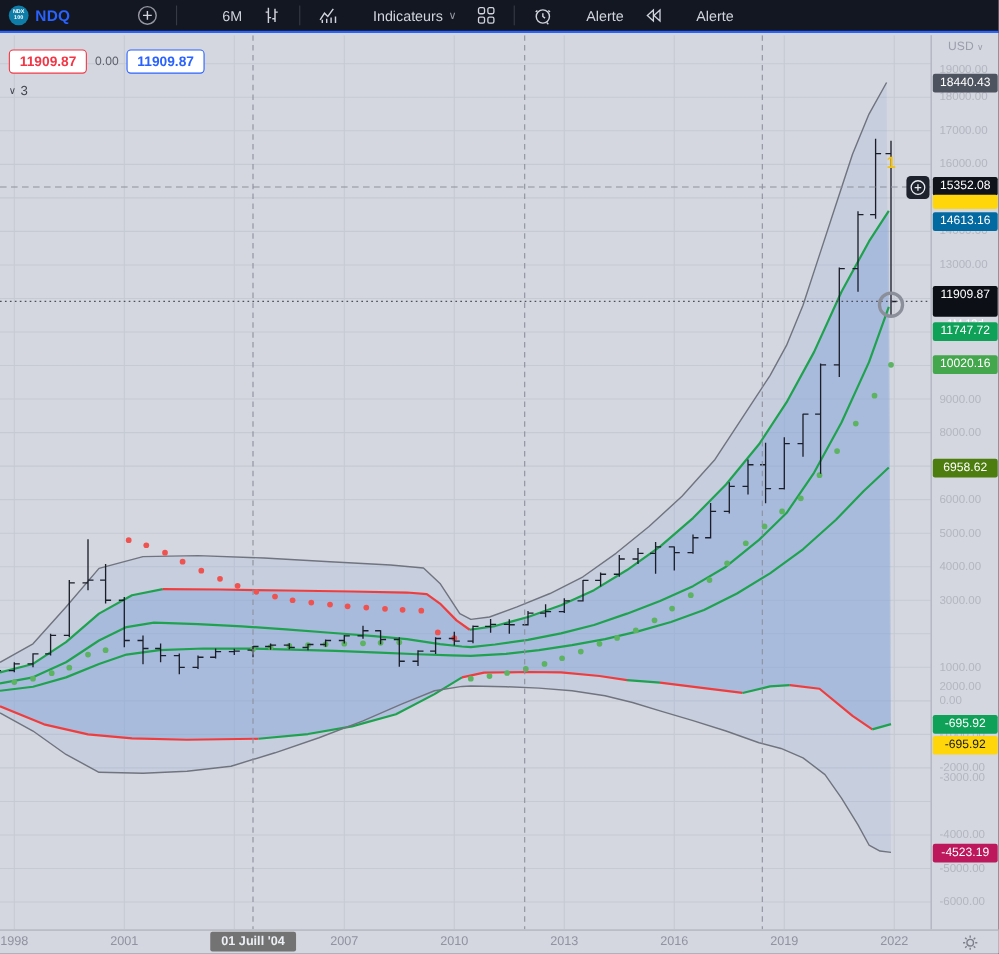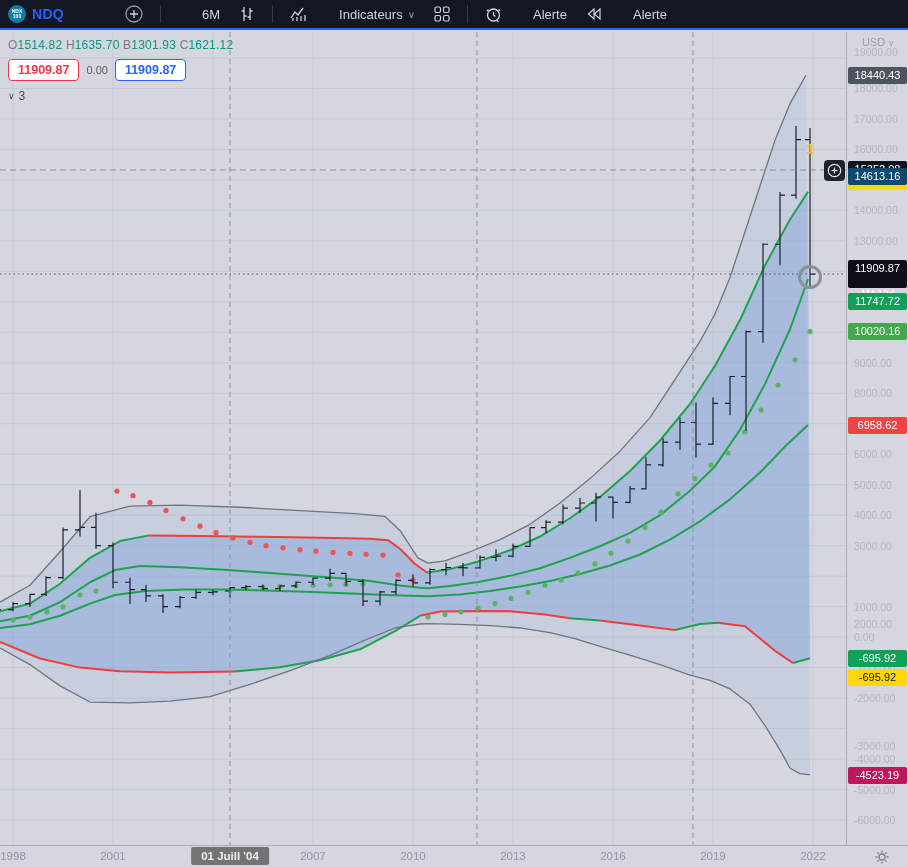--- a/index.html
+++ b/index.html
@@ -267,26 +267,20 @@
       <path d="M810 128.0538027739674L810 286.87105624142663M805 139.6374028349337L810 139.6374028349337M810 274.07209266880045L815 274.07209266880045" stroke="#1a1e29" stroke-width="1.2" fill="none"></path>
       <line x1="230" y1="32" x2="230" y2="845" stroke="#8d909c" stroke-width="1" stroke-dasharray="5 4"></line>
       <line x1="477" y1="32" x2="477" y2="845" stroke="#8d909c" stroke-width="1" stroke-dasharray="5 4"></line>
       <line x1="693" y1="32" x2="693" y2="845" stroke="#8d909c" stroke-width="1" stroke-dasharray="5 4"></line>
       <line x1="0" y1="170" x2="846" y2="170" stroke="#8d909c" stroke-width="1" stroke-dasharray="6 4"></line>
       <line x1="0" y1="274" x2="846" y2="274" stroke="#4c4f58" stroke-width="1" stroke-dasharray="1.5 3"></line>
       <circle cx="810" cy="277" r="10.5" fill="none" stroke="#8b8f99" stroke-width="3"></circle>
     </svg>
 
   <div id="legend">
-    <div id="ohlc-row">
-      <span>O</span><b>1514.82</b>
-      <span>H</span><b>1635.70</b>
-      <span>B</span><b>1301.93</b>
-      <span>C</span><b>1621.12</b>
-    </div>
     <div id="trade-row">
       <span class="trade-btn" id="sell-btn">11909.87</span>
       <span id="spread">0.00</span>
       <span class="trade-btn" id="buy-btn">11909.87</span>
     </div>
     <div id="collapse-row">
       <span class="chev">∨</span>
       <span>3</span>
     </div>
   </div>
@@ -297,21 +291,21 @@
       <path d="M8.5 5.5v6M5.5 8.5h6" stroke="#e8eaee" stroke-width="1.2"></path>
     </svg>
   </div>
   <div id="position-label">1</div>
 
   <div id="price-axis">
     <div id="usd-selector">
       <span>USD</span>
       <span class="chev" style="font-size:8px;color:#9b9eab">∨</span>
     </div>
-  <div class="p-tick" style="top: 14px;">19000.00</div>
+  <div class="p-tick" style="top: 25px;">19000.00</div>
       <div class="p-tick" style="top: 50.4257px;">18000.00</div>
       <div class="p-tick" style="top: 80.9089px;">17000.00</div>
       <div class="p-tick" style="top: 111.392px;">16000.00</div>
       <div class="p-tick" style="top: 141.875px;">15000.00</div>
       <div class="p-tick" style="top: 172.358px;">14000.00</div>
       <div class="p-tick" style="top: 202.841px;">13000.00</div>
       <div class="p-tick" style="top: 233.325px;">12000.00</div>
       <div class="p-tick" style="top: 263.808px;">11000.00</div>
       <div class="p-tick" style="top: 294.291px;">10000.00</div>
       <div class="p-tick" style="top: 324.774px; text-align: right;">9000.00</div>
@@ -319,32 +313,32 @@
       <div class="p-tick" style="top: 385.74px;">7000.00</div>
       <div class="p-tick" style="top: 416.224px;">6000.00</div>
       <div class="p-tick" style="top: 446.707px;">5000.00</div>
       <div class="p-tick" style="top: 477.19px;">4000.00</div>
       <div class="p-tick" style="top: 507.673px;">3000.00</div>
       <div class="p-tick" style="top: 538.156px; margin-top: 48px;">2000.00</div>
       <div class="p-tick" style="top: 568.639px;">1000.00</div>
       <div class="p-tick" style="top: 599.123px;">0.00</div>
       <div class="p-tick" style="top: 629.606px;">-1000.00</div>
       <div class="p-tick" style="top: 660.089px;">-2000.00</div>
-      <div class="p-tick" style="top: 708px;">-3000.00</div>
+      <div class="p-tick" style="top: 669px;">-3000.00</div>
       <div class="p-tick" style="top: 721.055px;">-4000.00</div>
       <div class="p-tick" style="top: 751.538px;">-5000.00</div>
       <div class="p-tick" style="top: 782.021px;">-6000.00</div>
       <div class="p-badge" style="top: 34.5px; height: 17px; background: rgb(78, 83, 96); color: rgb(255, 255, 255);">18440.43</div>
       <div class="p-badge" style="top: 128.643px; height: 17px; background: rgb(16, 19, 26); color: rgb(255, 255, 255);">15352.08</div>
       <div class="p-badge" style="top: 144.728px; height: 13px; background: rgb(255, 214, 10); color: rgb(19, 23, 34);"></div>
-      <div class="p-badge" style="top: 136px; height: 17px; background: #0c4a6e; color: rgb(255, 255, 255);">14613.16</div>
+      <div class="p-badge" style="top: 161px; height: 17px; background: #0369a1; color: rgb(255, 255, 255);">14613.16</div>
       <div class="p-badge" style="top: 228.072px; height: 28px; background: rgb(12, 15, 22); color: rgb(255, 255, 255);">11909.87<div class="sub">1M 13d</div></div>
       <div class="p-badge" style="top: 260.5px; height: 17px; background: rgb(15, 161, 88); color: rgb(255, 255, 255);">11747.72</div>
       <div class="p-badge" style="top: 291.176px; height: 17px; background: rgb(68, 166, 77); color: rgb(255, 255, 255);">10020.16</div>
-      <div class="p-badge" style="top: 384.502px; height: 17px; background: #ef4444; color: rgb(255, 255, 255);">6958.62</div>
+      <div class="p-badge" style="top: 384.502px; height: 17px; background: #4d7c0f; color: rgb(255, 255, 255);">6958.62</div>
       <div class="p-badge" style="top: 617.836px; height: 17px; background: rgb(15, 161, 88); color: rgb(255, 255, 255);">-695.92</div>
       <div class="p-badge" style="top: 636.5px; height: 17px; background: rgb(255, 214, 10); color: rgb(19, 23, 34);">-695.92</div>
       <div class="p-badge" style="top: 734.504px; height: 17px; background: #be185d; color: rgb(255, 255, 255);">-4523.19</div>
     </div>
 
   <div id="time-axis">
     <div id="date-badge" style="left: 230px;">01 Juill '04</div>
     <svg id="timeaxis-gear" width="16" height="16" viewBox="0 0 16 16">
       <circle cx="8" cy="8" r="3" fill="none" stroke="#7d808b" stroke-width="1.3"></circle>
       <g stroke="#7d808b" stroke-width="1.3">

